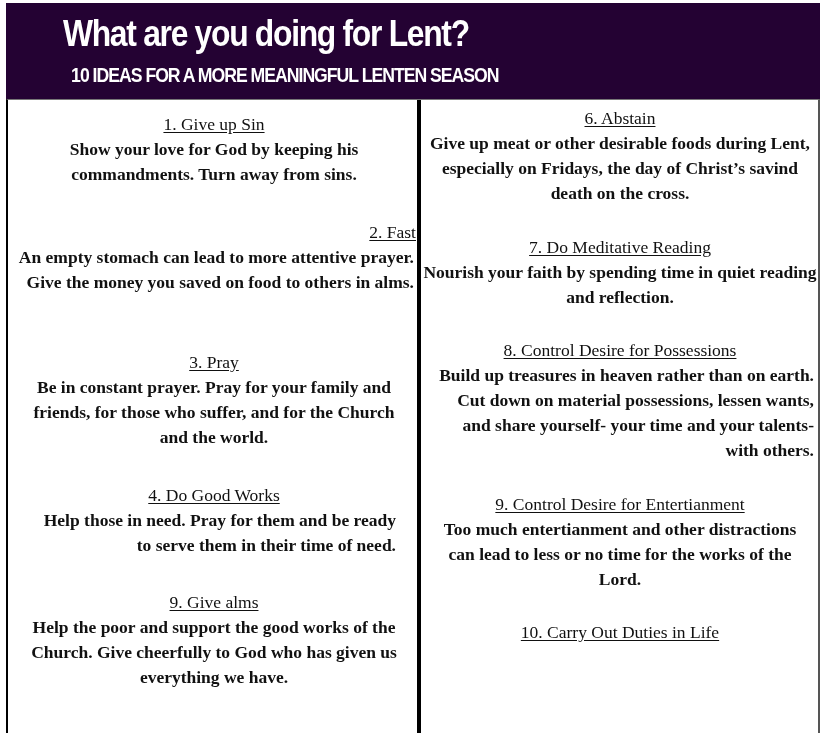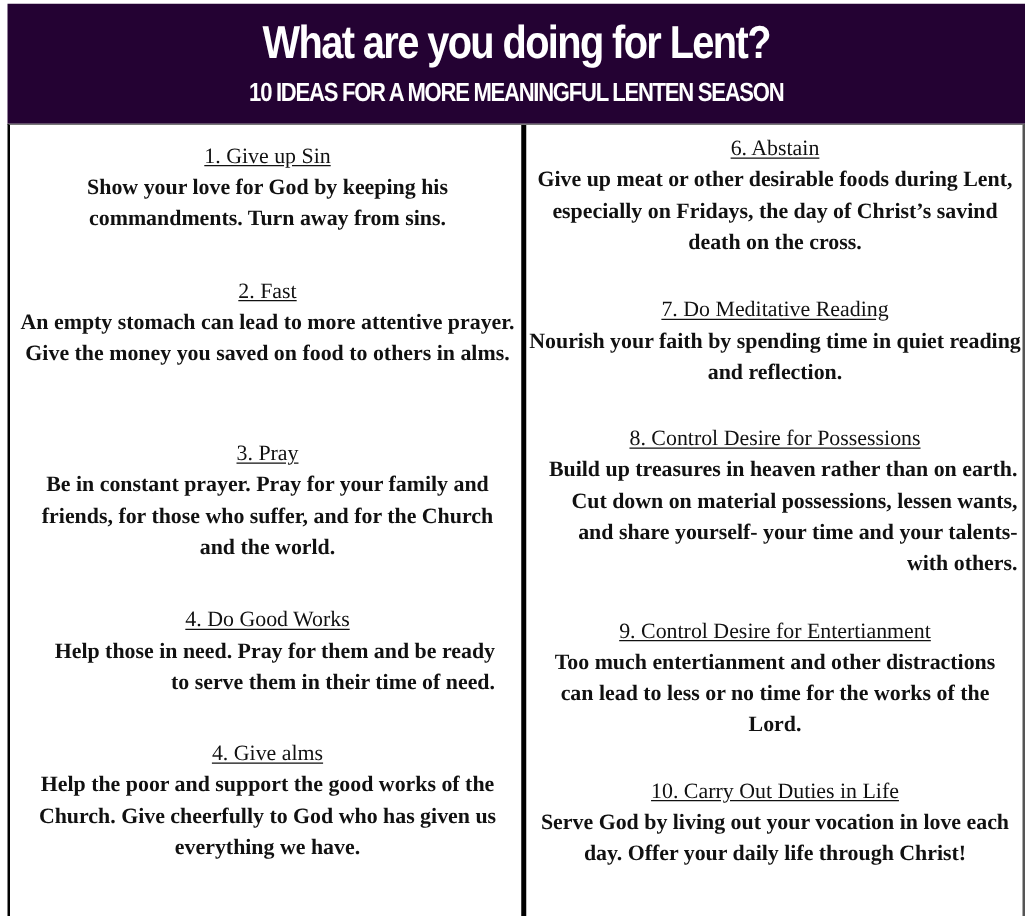--- a/index.html
+++ b/index.html
@@ -1,20 +1,20 @@
 <!DOCTYPE html>
 <html><head>
   <meta charset="utf-8">
   <style>
     html, body { margin: 0; padding: 0; background: #ffffff; }
     body { width: 824px; height: 733px; position: relative; overflow: hidden; }
     .sheet { position: absolute; left: 6px; top: 3px; width: 814px; height: 726px; }
     .header {
       position: absolute; left: 0; top: 0; width: 814px; height: 96px;
-      background: #240233; color: #ffffff; text-align: center;
+      background: #240233; color: #ffffff; 
     }
     .title {
       position: absolute; left: 0; right: 0; top: 9px;
       font-family: "Liberation Sans", sans-serif; font-weight: bold;
       font-size: 37px; line-height: 44px; letter-spacing: -1.5px;
       transform: scaleX(0.86); transform-origin: center;
     }
     .subtitle {
       position: absolute; left: 0; right: 0; top: 59px;
       font-family: "Liberation Sans", sans-serif; font-weight: bold;
@@ -52,34 +52,34 @@
   </div>
 
   <div class="grid">
     <div class="divider"></div>
 
     <div class="col left">
       <div class="idea" style="top:12px;">
         <span class="idea-title">1. Give up Sin</span>
         <span class="idea-body" style="padding:0 30px;">Show your love for God by keeping his commandments. Turn away from sins.</span>
       </div>
-      <div class="idea" style="top:120px;">
+      <div class="idea" style="top:120px;text-align:right;">
         <span class="idea-title">2. Fast</span>
         <span class="idea-body" style="padding:0 2px;">An empty stomach can lead to more attentive prayer. Give the money you saved on food to others in alms.</span>
       </div>
       <div class="idea" style="top:250px;">
         <span class="idea-title">3. Pray</span>
         <span class="idea-body" style="padding:0 6px;">Be in constant prayer. Pray for your family and friends, for those who suffer, and for the Church and the world.</span>
       </div>
       <div class="idea" style="top:383px;">
         <span class="idea-title">4. Do Good Works</span>
         <span class="idea-body" style="padding:0 20px;text-align:right;">Help those in need. Pray for them and be ready to serve them in their time of need.</span>
       </div>
       <div class="idea" style="top:490px;">
-        <span class="idea-title">4. Give alms</span>
+        <span class="idea-title">9. Give alms</span>
         <span class="idea-body" style="padding:0 14px;">Help the poor and support the good works of the Church. Give cheerfully to God who has given us everything we have.</span>
       </div>
     </div>
 
     <div class="col right">
       <div class="idea" style="top:6px;">
         <span class="idea-title">6. Abstain</span>
         <span class="idea-body" style="padding:0 0px;">Give up meat or other desirable foods during Lent, especially on Fridays, the day of Christ’s savind death on the cross.</span>
       </div>
       <div class="idea" style="top:135px;">
@@ -89,17 +89,16 @@
       <div class="idea" style="top:238px;">
         <span class="idea-title">8. Control Desire for Possessions</span>
         <span class="idea-body" style="padding:0 4px;text-align:right;">Build up treasures in heaven rather than on earth. Cut down on material possessions, lessen wants, and share yourself- your time and your talents- with others.</span>
       </div>
       <div class="idea" style="top:392px;">
         <span class="idea-title">9. Control Desire for Entertianment</span>
         <span class="idea-body" style="padding:0 14px;">Too much entertianment and other distractions can lead to less or no time for the works of the Lord.</span>
       </div>
       <div class="idea" style="top:520px;">
         <span class="idea-title">10. Carry Out Duties in Life</span>
-        <span class="idea-body" style="padding:0 6px;">Serve God by living out your vocation in love each day. Offer your daily life through Christ!</span>
       </div>
     </div>
   </div>
 </div>
 
 </body></html>

